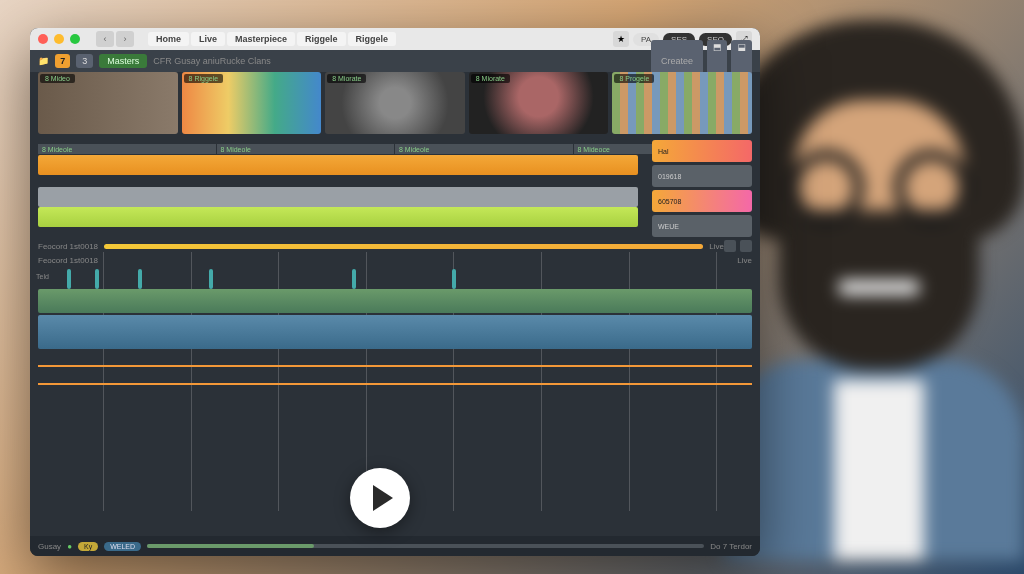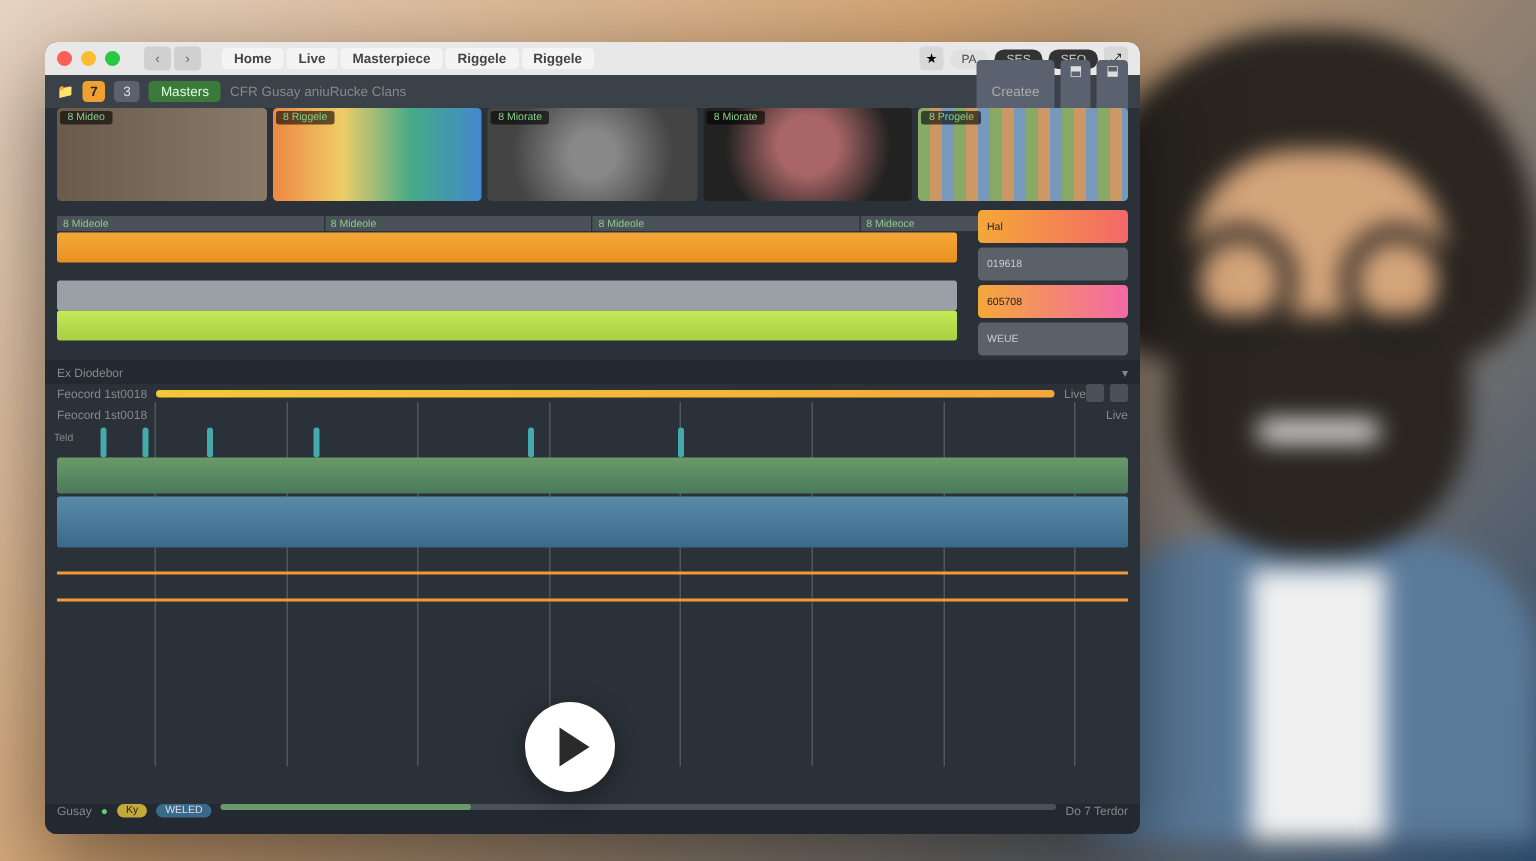--- a/index.html
+++ b/index.html
@@ -110,21 +110,21 @@
   margin-bottom: 4px; }
 .tl-track { height: 24px; margin-bottom: 2px; position: relative; border-radius: 2px; }
 .tl-label { position: absolute; left: -2px; top: 4px; font-size: 7px; color: #888; }
 .tl-green-track { background: linear-gradient(180deg, #6a9a6a, #4a7a5a); }
 .tl-blue-track { background: linear-gradient(180deg, #5a8aaa, #3a6a8a); height: 34px; }
 .tl-orange-line { height: 2px; background: #f49838; position: absolute; left: 0; right: 0; }
 .tl-gridlines { position: absolute; inset: 0; pointer-events: none; }
 .tl-grid { position: absolute; top: 0; bottom: 0; width: 1px; background: rgba(200,200,200,0.25); }
 .tl-marker { position: absolute; top: 0; width: 4px; height: 20px; background: #4aa; border-radius: 2px; }
 
-.footer { height: 20px; background: #232930; display: flex; align-items: flex-start;
+.footer { height: 20px; background: #232930; display: flex; align-items: center;
   padding: 0 8px; gap: 6px; font-size: 8px; color: #888; margin-top: 25px; }
 .foot-badge { padding: 1px 6px; border-radius: 8px; font-size: 7px; }
 .fb-yellow { background: #c4a838; color: #222; }
 .fb-blue { background: #3a6a8a; color: #dde; }
 .foot-slider { flex: 1; height: 4px; background: #4a5158; border-radius: 2px; position: relative; }
 .foot-slider-fill { position: absolute; left: 0; width: 30%; height: 100%;
   background: #6a9a6a; border-radius: 2px; }
 .foot-right { margin-left: auto; }
 
 .play-overlay { position: absolute; left: 350px; top: 468px; width: 60px; height: 60px;
@@ -227,24 +227,20 @@
     </div>
 
     <div class="side-panel" style="top:0;">
       <div class="side-block sb-1">Hal</div>
       <div class="side-block sb-2">019618</div>
       <div class="side-block sb-3">605708</div>
       <div class="side-block sb-4">WEUE</div>
     </div>
   </div>
 
-  <div class="mid-divider">
-    <span>Ex Diodebor</span>
-    <span>▾</span>
-  </div>
 
   <div class="progress-row">
     <span class="prog-label">Feocord 1st0018</span>
     <div class="progress-bar"></div>
     <span class="prog-label">Live</span>
     <div class="prog-icons">
       <div class="prog-icon"></div>
       <div class="prog-icon"></div>
     </div>
   </div>

